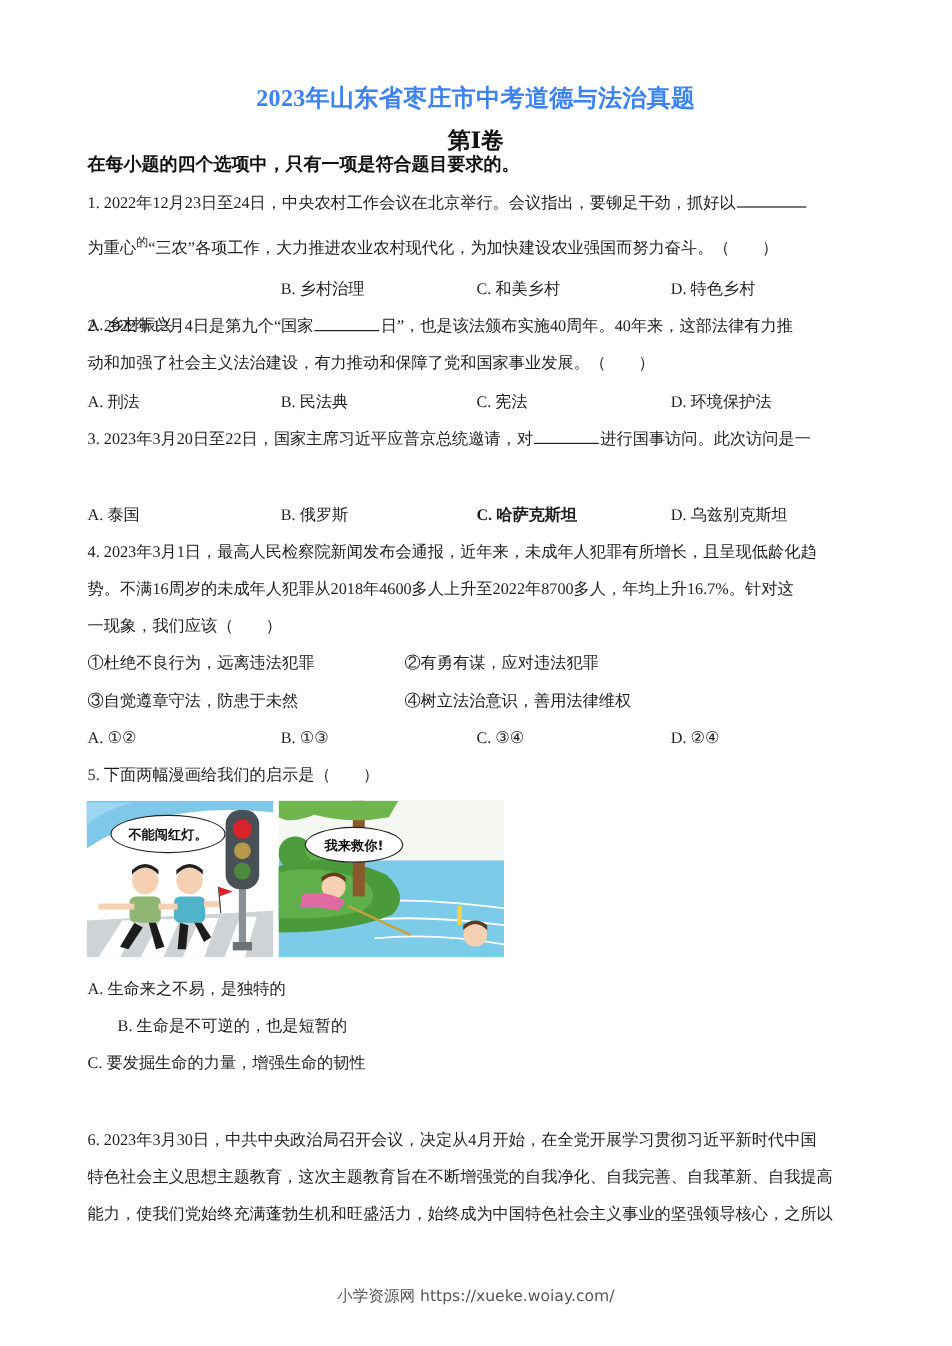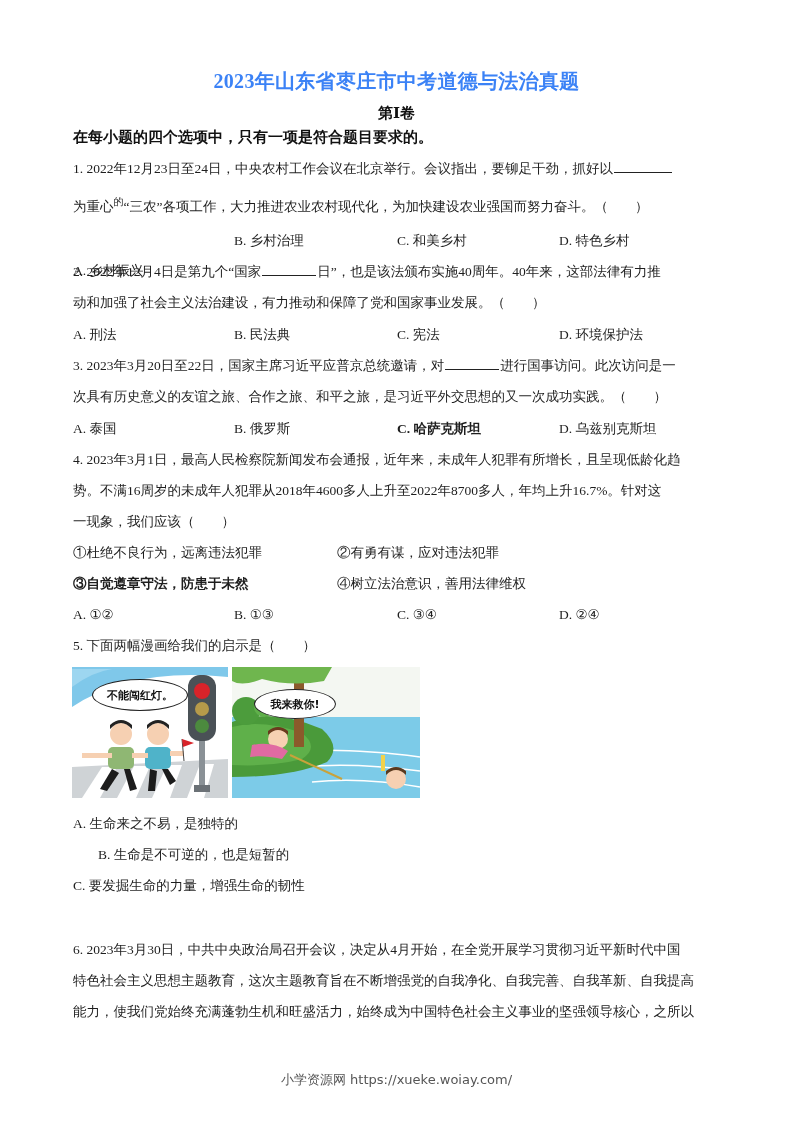--- a/index.html
+++ b/index.html
@@ -2,21 +2,21 @@
 <html><head>
 <meta charset="utf-8">
 <style>
   html, body { margin: 0; padding: 0; background: #ffffff; }
   body { width: 793px; height: 1122px; position: relative; overflow: hidden;
          font-family: "Liberation Serif", "DejaVu Serif", serif; color: #1a1a1a; }
   .page { position: absolute; left: 0; top: 0; width: 793px; height: 1122px; }
   .title { position: absolute; left: 0; width: 793px; top: 68px; text-align: center;
            font-size: 20px; font-weight: bold; letter-spacing: 0.3px; color: #3b82f6; }
   .vol { position: absolute; left: 0; width: 793px; top: 104px; text-align: center;
-         font-size: 15px; font-weight: bold; color: #111; }
+         font-size: 19px; font-weight: bold; color: #111; }
   .instr { position: absolute; left: 73px; top: 128px; font-size: 15px; font-weight: bold; color: #111; }
   .line { position: absolute; left: 73px; font-size: 13.5px; white-space: nowrap; color: #1e1e1e; }
   .blank { display: inline-block; width: 54px; border-bottom: 1px solid #222; height: 12px; vertical-align: baseline; margin: 0 1px; }
   .blank.long { width: 58px; }
   .sup { font-size: 10px; position: relative; top: -6px; }
   .opt { position: absolute; font-size: 13.5px; white-space: nowrap; color: #1e1e1e; }
   .comic { position: absolute; top: 667px; height: 131px; overflow: hidden; }
   .bubble { position: absolute; background: #fff; border: 1.5px solid #222; border-radius: 50%;
             font-family: "DejaVu Sans", sans-serif; font-size: 11px; font-weight: bold;
             display: flex; align-items: center; justify-content: center; color: #111; }
@@ -48,32 +48,31 @@
   </div>
   <div class="line" style="top:294px;">动和加强了社会主义法治建设，有力推动和保障了党和国家事业发展。（　　）</div>
   <div class="opt" style="left:73px;top:326px;">A. 刑法</div>
   <div class="opt" style="left:234px;top:326px;">B. 民法典</div>
   <div class="opt" style="left:397px;top:326px;">C. 宪法</div>
   <div class="opt" style="left:559px;top:326px;">D. 环境保护法</div>
 
   <div class="line" style="top:357px;">
     <span>3. 2023年3月20日至22日，国家主席习近平应普京总统邀请，对</span><span class="blank"></span><span>进行国事访问。此次访问是一</span>
   </div>
-  <div class="line" style="top:388px;">次具有历史意义的友谊之旅、合作之旅、和平之旅，是习近平外交思想的又一次成功实践。（　　）</div>
   <div class="opt" style="left:73px;top:420px;">A. 泰国</div>
   <div class="opt" style="left:234px;top:420px;">B. 俄罗斯</div>
   <div class="opt" style="left:397px;top:420px;font-weight:bold;">C. 哈萨克斯坦</div>
   <div class="opt" style="left:559px;top:420px;">D. 乌兹别克斯坦</div>
 
   <div class="line" style="top:451px;">4. 2023年3月1日，最高人民检察院新闻发布会通报，近年来，未成年人犯罪有所增长，且呈现低龄化趋</div>
   <div class="line" style="top:482px;">势。不满16周岁的未成年人犯罪从2018年4600多人上升至2022年8700多人，年均上升16.7%。针对这</div>
   <div class="line" style="top:513px;">一现象，我们应该（　　）</div>
   <div class="opt" style="left:73px;top:544px;">①杜绝不良行为，远离违法犯罪</div>
   <div class="opt" style="left:337px;top:544px;">②有勇有谋，应对违法犯罪</div>
-  <div class="opt" style="left:73px;top:575px;font-weight:bold;">③自觉遵章守法，防患于未然</div>
+  <div class="opt" style="left:73px;top:575px;">③自觉遵章守法，防患于未然</div>
   <div class="opt" style="left:337px;top:575px;">④树立法治意识，善用法律维权</div>
   <div class="opt" style="left:73px;top:606px;">A. ①②</div>
   <div class="opt" style="left:234px;top:606px;">B. ①③</div>
   <div class="opt" style="left:397px;top:606px;">C. ③④</div>
   <div class="opt" style="left:559px;top:606px;">D. ②④</div>
 
   <div class="line" style="top:637px;">5. 下面两幅漫画给我们的启示是（　　）</div>
 
   <div class="comic" style="left:72px;width:156px;">
     <svg width="156" height="131" viewBox="0 0 156 131">

